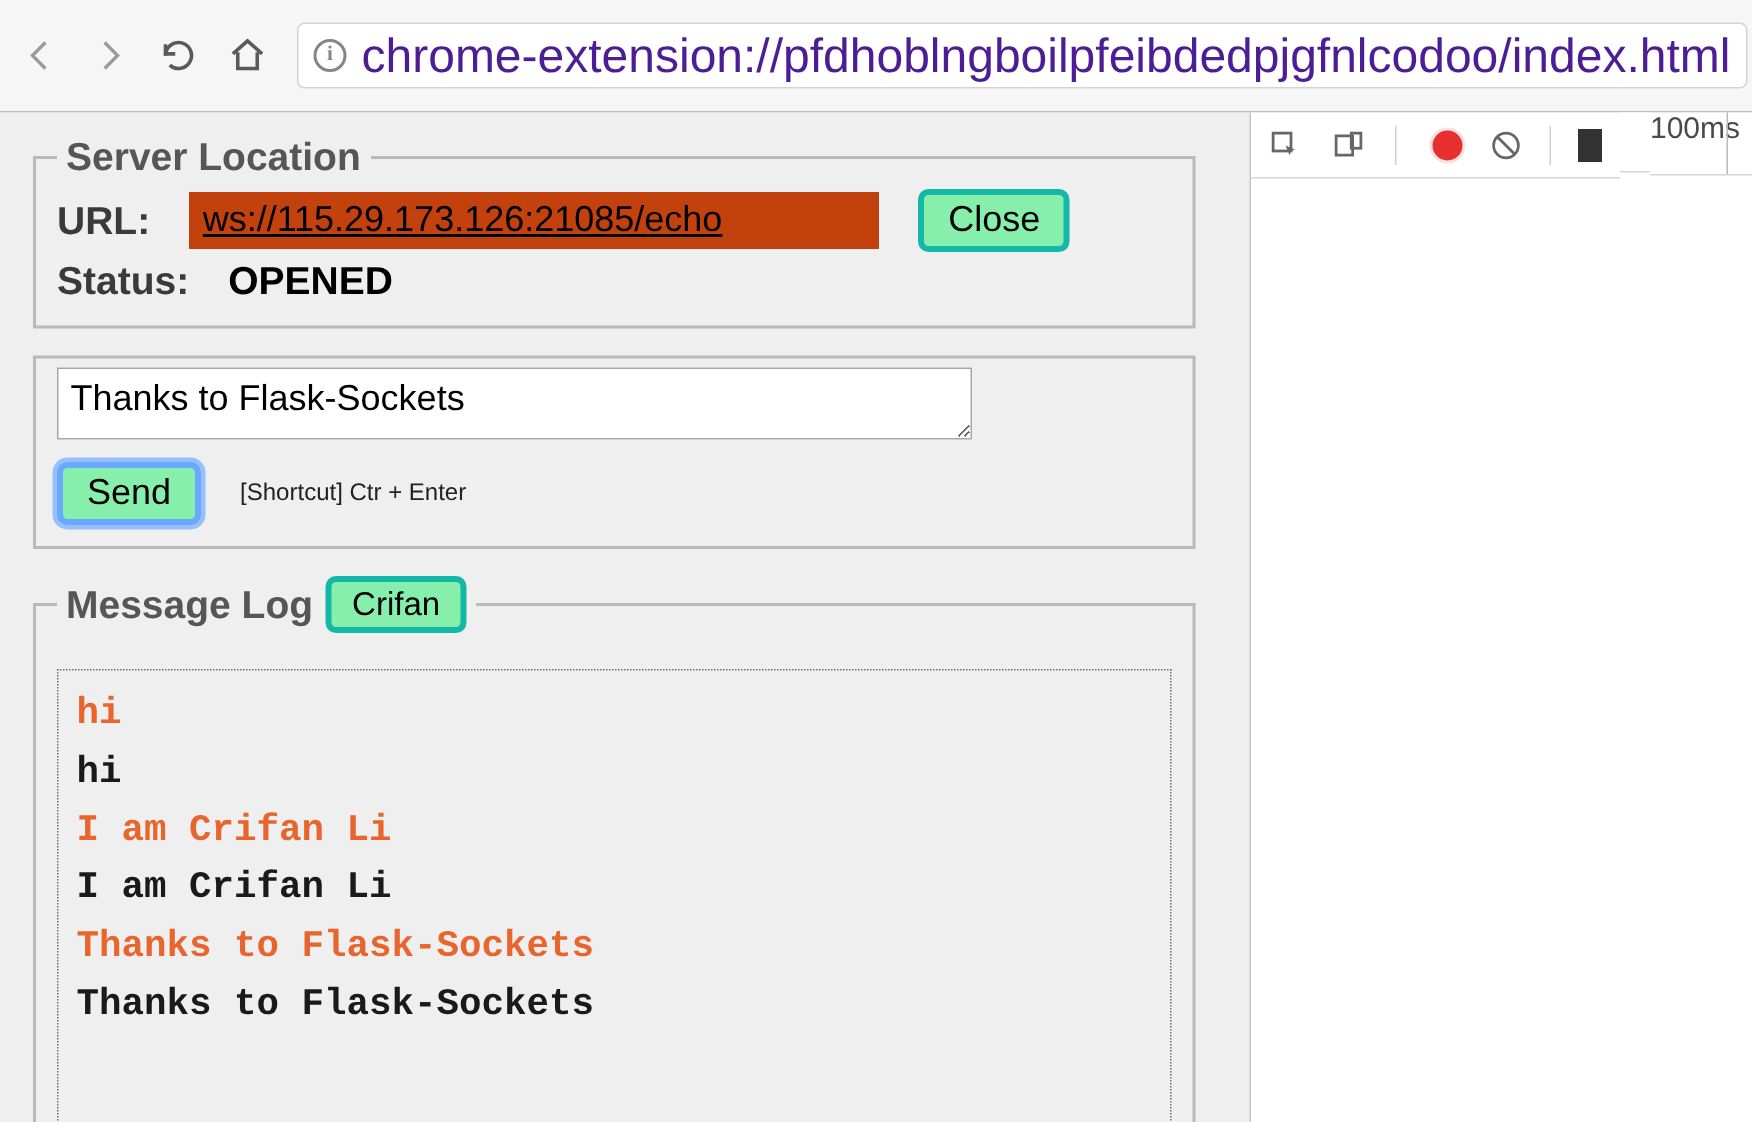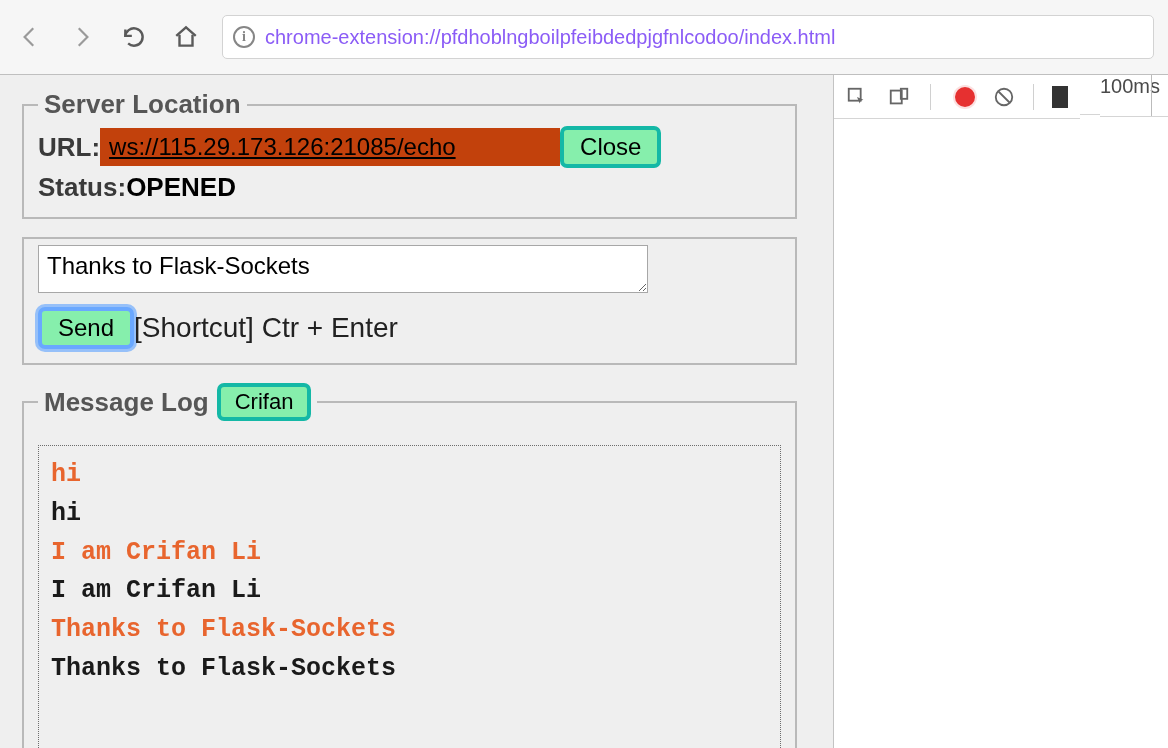--- a/index.html
+++ b/index.html
@@ -40,22 +40,22 @@
   }
   .info-circle {
     width: 22px; height: 22px;
     border: 2px solid #868686;
     border-radius: 50%;
     display:flex; align-items:center; justify-content:center;
     color:#868686; font-size:14px; font-weight:600;
     font-family: Georgia, serif;
   }
   .addr-text {
-    font-size: 20px;
-    color: #8b5cf6;
+    font-size: 32px;
+    color: #4c1d95;
     white-space: nowrap;
   }
   
   .workspace {
     display:flex;
     height: calc(748px - 75px);
   }
   .page {
     width: 1005px;
     padding: 14px 36px 0 22px;
@@ -75,21 +75,21 @@
     padding: 6px 14px 14px 14px;
     position: relative;
   }
   legend {
     font-size: 26px;
     font-weight: 700;
     color: #565656;
     padding: 0 6px;
     display:flex; align-items:center; gap:8px;
   }
-  .fs-row { display:flex; align-items:center; gap:0; flex-wrap:wrap; }
+  .fs-row { display:flex; align-items:center; gap:26px; flex-wrap:wrap; }
   .lbl { font-size:26px; font-weight:700; color:#3a3a3a; }
   .val-opened { font-size:26px; font-weight:800; color:#000; }
   .txtinput {
     font-size: 24px;
     padding: 4px 8px;
     border: 1px solid #c2410c;
     background:#c2410c;
     height:38px;
     text-decoration:underline;
   }
@@ -108,21 +108,21 @@
     border-color:#6aa8ff;
   }
   textarea.req {
     width: 610px; height: 48px;
     font-size: 24px;
     padding: 6px 8px;
     border: 1px solid #a7a7a7;
     resize: both;
     font-family: inherit;
   }
-  .shortcut { font-size:28px; color:#222; }
+  .shortcut { font-size:16px; color:#222; }
   
   .msgbox {
     border: 1px dotted #6d6d6d;
     padding: 10px 12px 60px 12px;
     margin-top: 18px;
     font-family: "Courier New", monospace;
     font-size: 25px;
     line-height: 1.55;
   }
   .msg-sent { color: #e8652e; font-weight:700; }

